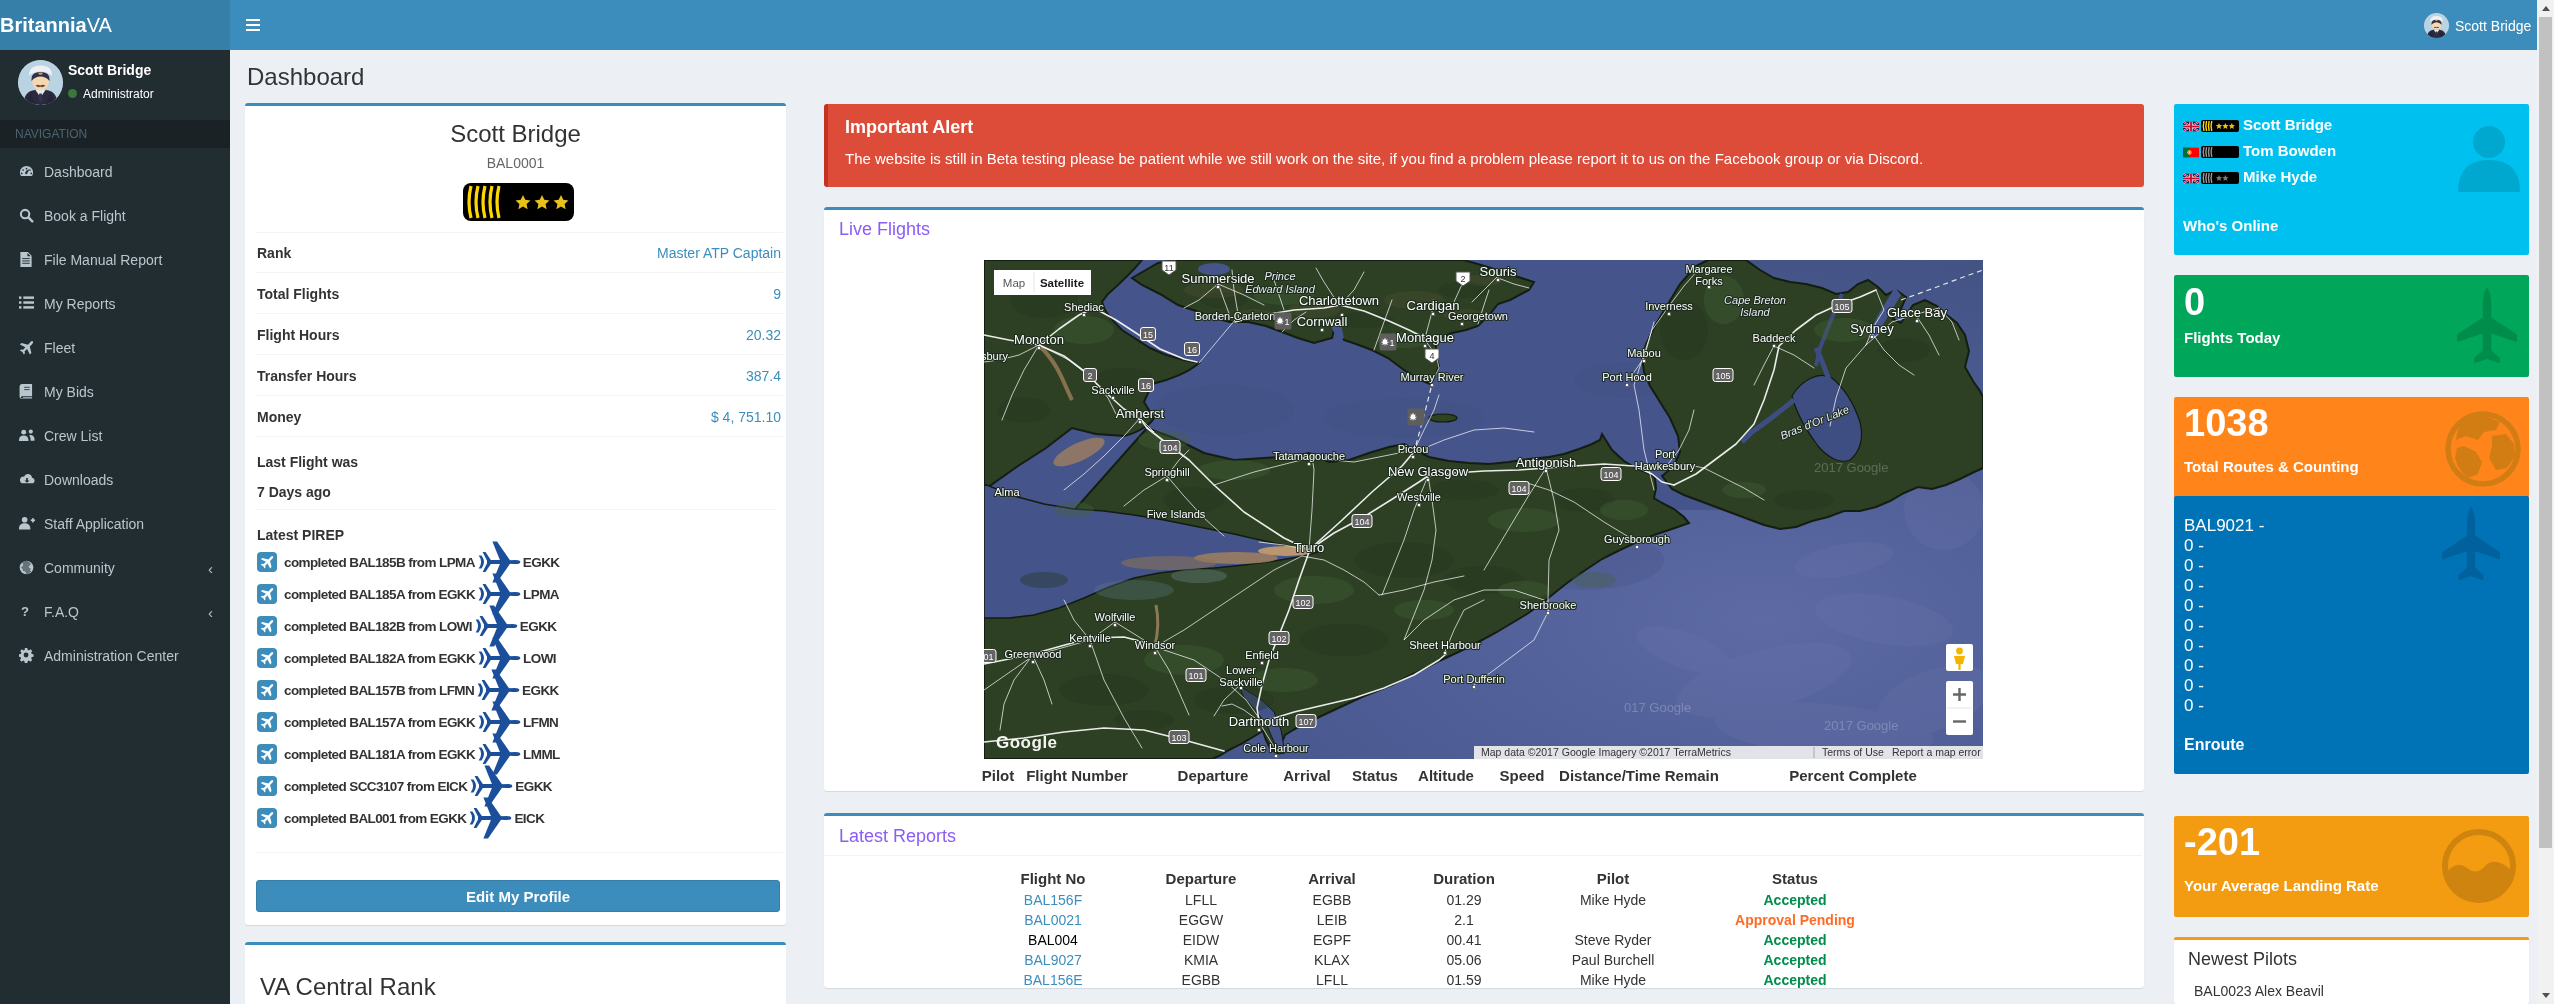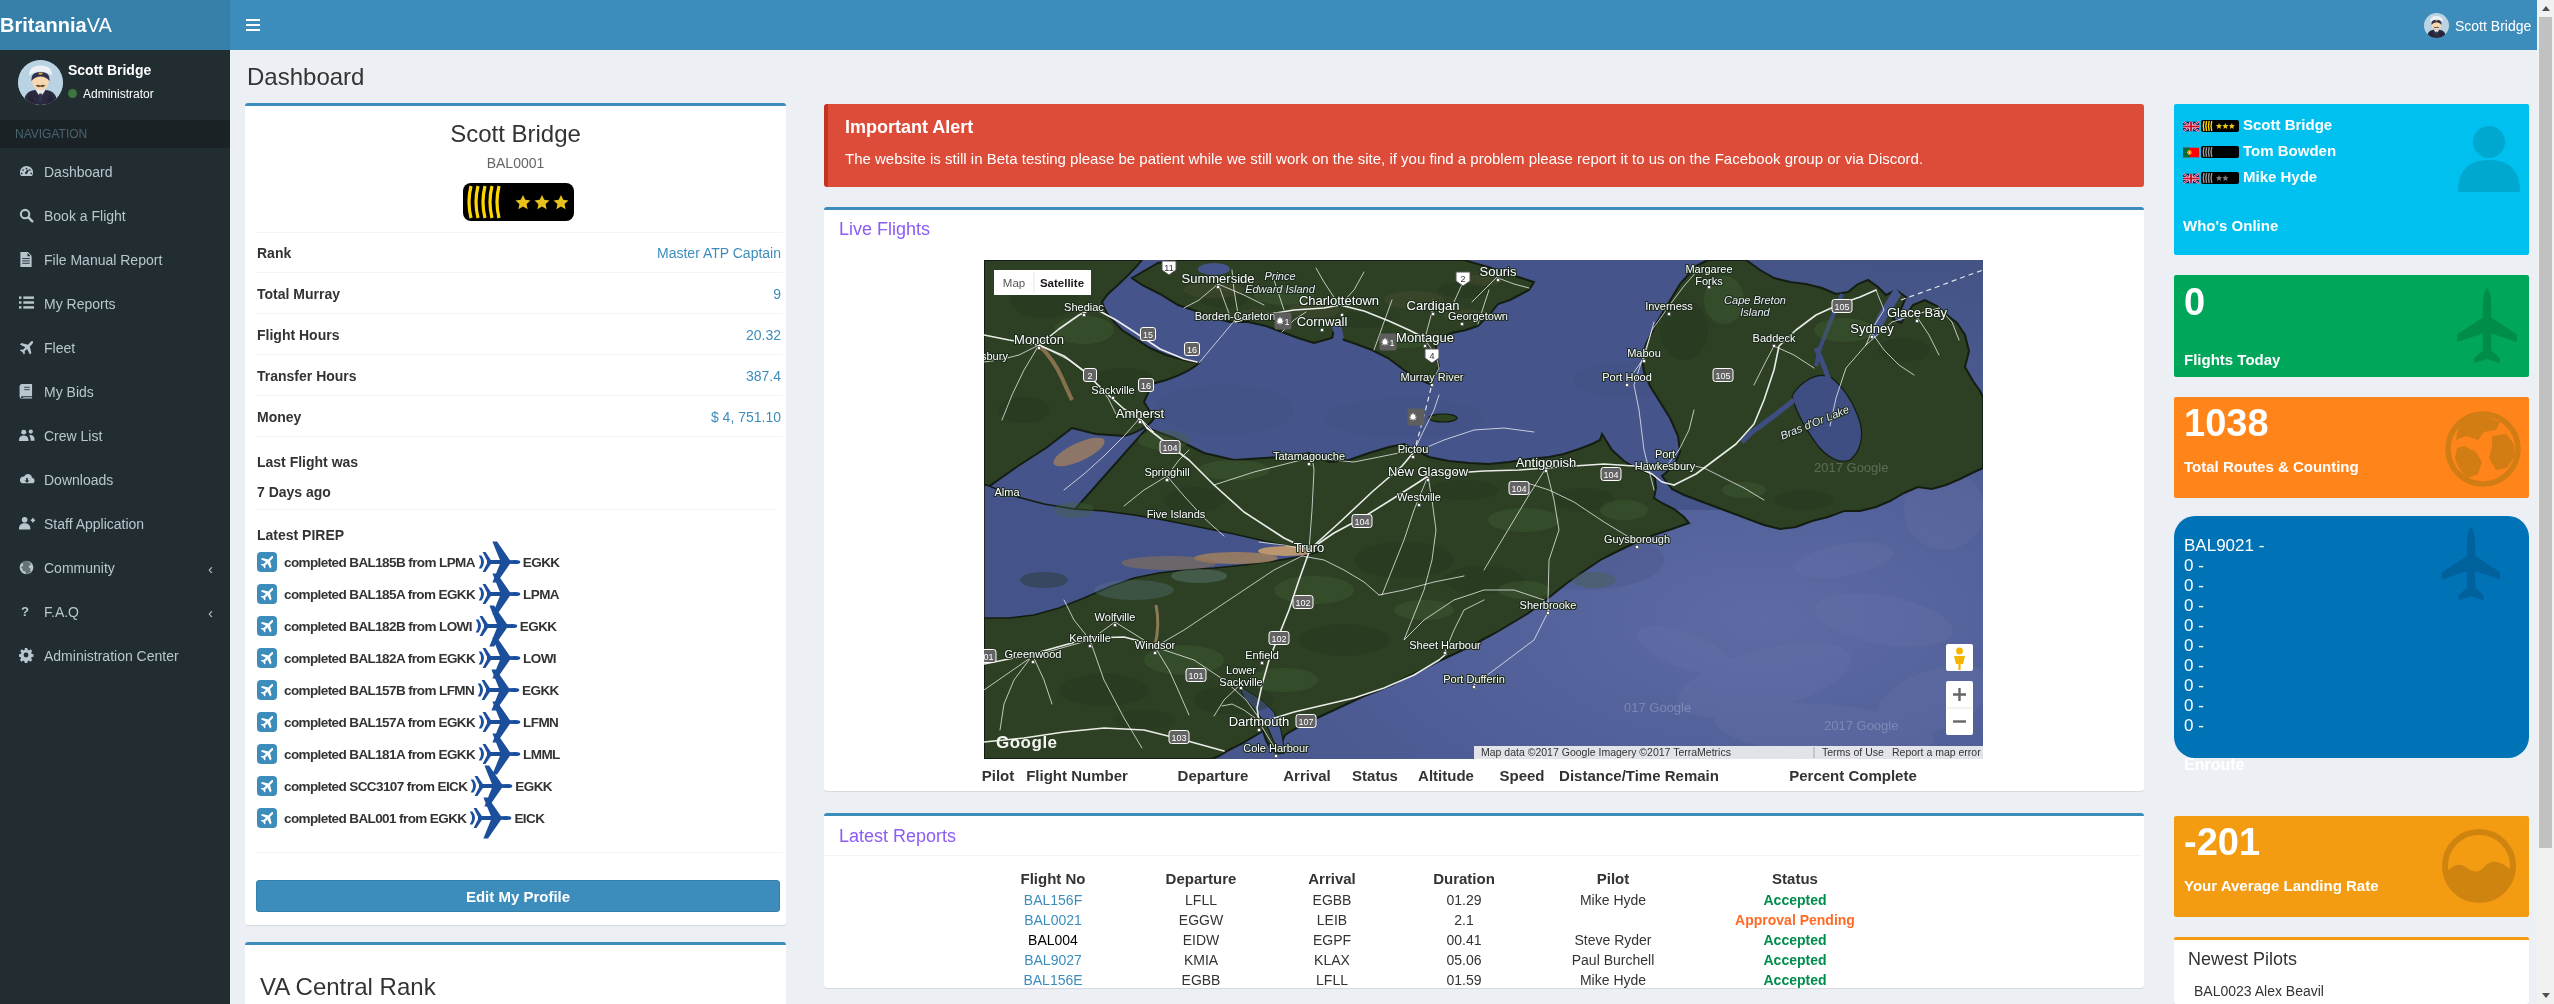--- a/index.html
+++ b/index.html
@@ -198,21 +198,21 @@
 <path d="M79 12 l2.3 4.8 5.2.6-3.9 3.6 1 5.2-4.6-2.6-4.6 2.6 1-5.2-3.9-3.6 5.2-.6z"></path>
 <path d="M98 12 l2.3 4.8 5.2.6-3.9 3.6 1 5.2-4.6-2.6-4.6 2.6 1-5.2-3.9-3.6 5.2-.6z"></path>
 </g>
 </svg></div>
 <div class="abs" style="left:10px;width:528px;top:126px;border-top:1px solid #f4f4f4;"></div>
 <div class="rowline" style="top:126px;">
           <b>Rank</b>
           <span>Master ATP Captain</span>
         </div>
 <div class="rowline" style="top:167px;">
-          <b>Total Murray</b>
+          <b>Total Flights</b>
           <span>9</span>
         </div>
 <div class="rowline" style="top:208px;">
           <b>Flight Hours</b>
           <span>20.32</span>
         </div>
 <div class="rowline" style="top:249px;">
           <b>Transfer Hours</b>
           <span>387.4</span>
         </div>
@@ -924,38 +924,38 @@
 <div class="abs" style="left:9px;top:113px;font-size:15px;font-weight:700;color:#fff;">Who's Online</div>
 <div class="abs" style="left:276px;top:16px;"><svg width="78" height="72" viewBox="0 0 78 72">
           <g fill="#00a7cf">
             <circle cx="39" cy="22" r="16"></circle>
             <path d="M8 72 Q8 40 39 40 Q70 40 70 72 Z"></path>
           </g>
         </svg></div>
 </div>
 <div class="sbox" style="top:275px;height:102px;background:#00a65a;">
 <div class="bignum" style="top:6px;">0</div>
-<div class="slabel" style="top:76px;text-align:right;">Flights Today</div>
+<div class="slabel" style="top:54px;text-align:right;">Flights Today</div>
 <div class="abs" style="left:281px;top:10px;"><svg width="64" height="84" viewBox="0 0 60 76">
           <path fill="#008d4c" d="M30 1 C33 5 34 11 34 19 L34 29 L58 45 L58 52 L34 44 L34 60 L42 67 L42 72 L30 68 L18 72 L18 67 L26 60 L26 44 L2 52 L2 45 L26 29 L26 19 C26 11 27 5 30 1 Z"></path>
         </svg></div>
 </div>
 <div class="sbox" style="top:397px;height:101px;background:#ff851b;">
 <div class="bignum" style="top:5px;">1038</div>
 <div class="slabel" style="top:61px;">Total Routes &amp; Counting</div>
 <div class="abs" style="left:270px;top:13px;"><svg width="78" height="78" viewBox="0 0 78 78">
 <circle cx="39" cy="39" r="35" fill="none" stroke="#d27c14" stroke-width="5.5"></circle>
 <g fill="#d27c14">
 <path d="M16 16 Q28 4 44 7 L56 12 52 20 40 22 34 30 22 26 12 30 Q13 21 16 16 Z"></path>
 <path d="M48 26 L62 24 70 34 71 46 63 58 52 60 45 48 48 36 Z"></path>
 <path d="M20 36 L32 42 38 52 34 64 24 68 Q14 60 11 48 L13 38 Z"></path>
 </g>
         </svg></div>
 </div>
-<div class="sbox" style="top:516px;height:242px;background:#0073b7;border-radius:21px;">
+<div class="sbox" style="top:496px;height:278px;background:#0073b7;">
 <div class="abs" style="left:10px;top:20px;font-size:17px;color:#fff;">BAL9021 -</div>
 <div class="abs" style="left:10px;top:40px;font-size:17px;color:#fff;">0 -</div>
 <div class="abs" style="left:10px;top:60px;font-size:17px;color:#fff;">0 -</div>
 <div class="abs" style="left:10px;top:80px;font-size:17px;color:#fff;">0 -</div>
 <div class="abs" style="left:10px;top:100px;font-size:17px;color:#fff;">0 -</div>
 <div class="abs" style="left:10px;top:120px;font-size:17px;color:#fff;">0 -</div>
 <div class="abs" style="left:10px;top:140px;font-size:17px;color:#fff;">0 -</div>
 <div class="abs" style="left:10px;top:160px;font-size:17px;color:#fff;">0 -</div>
 <div class="abs" style="left:10px;top:180px;font-size:17px;color:#fff;">0 -</div>
 <div class="abs" style="left:10px;top:200px;font-size:17px;color:#fff;">0 -</div>

